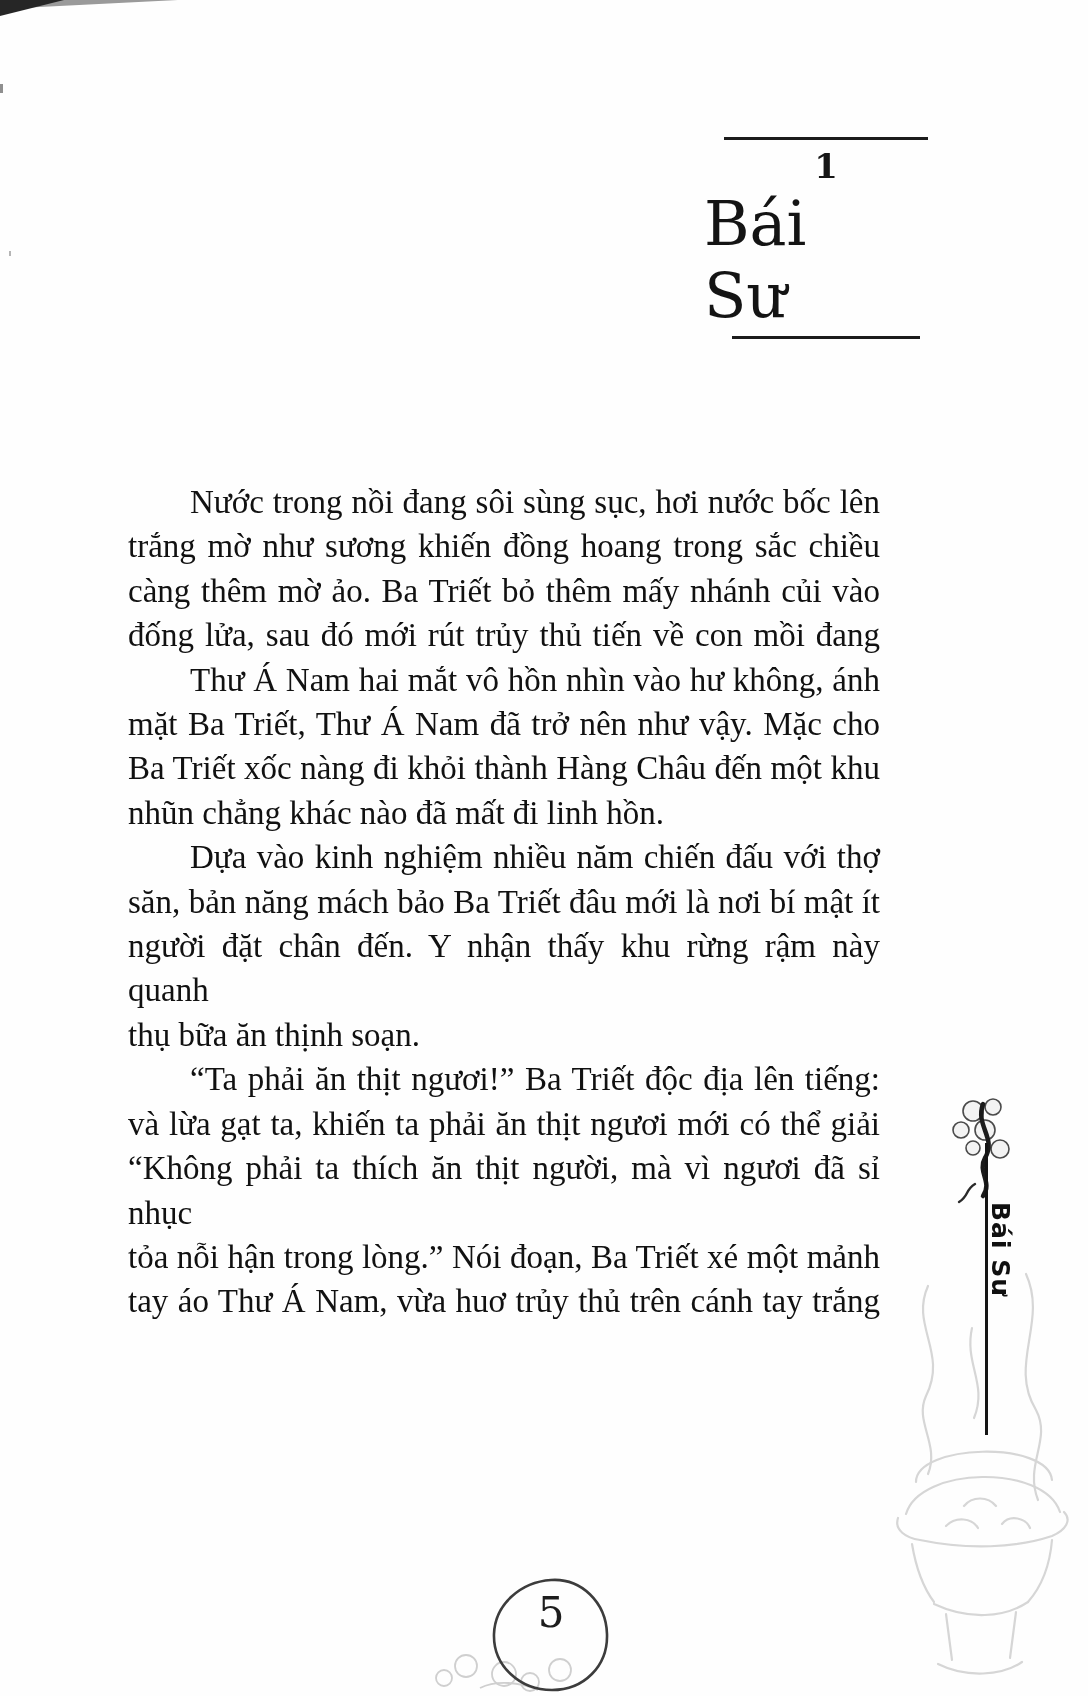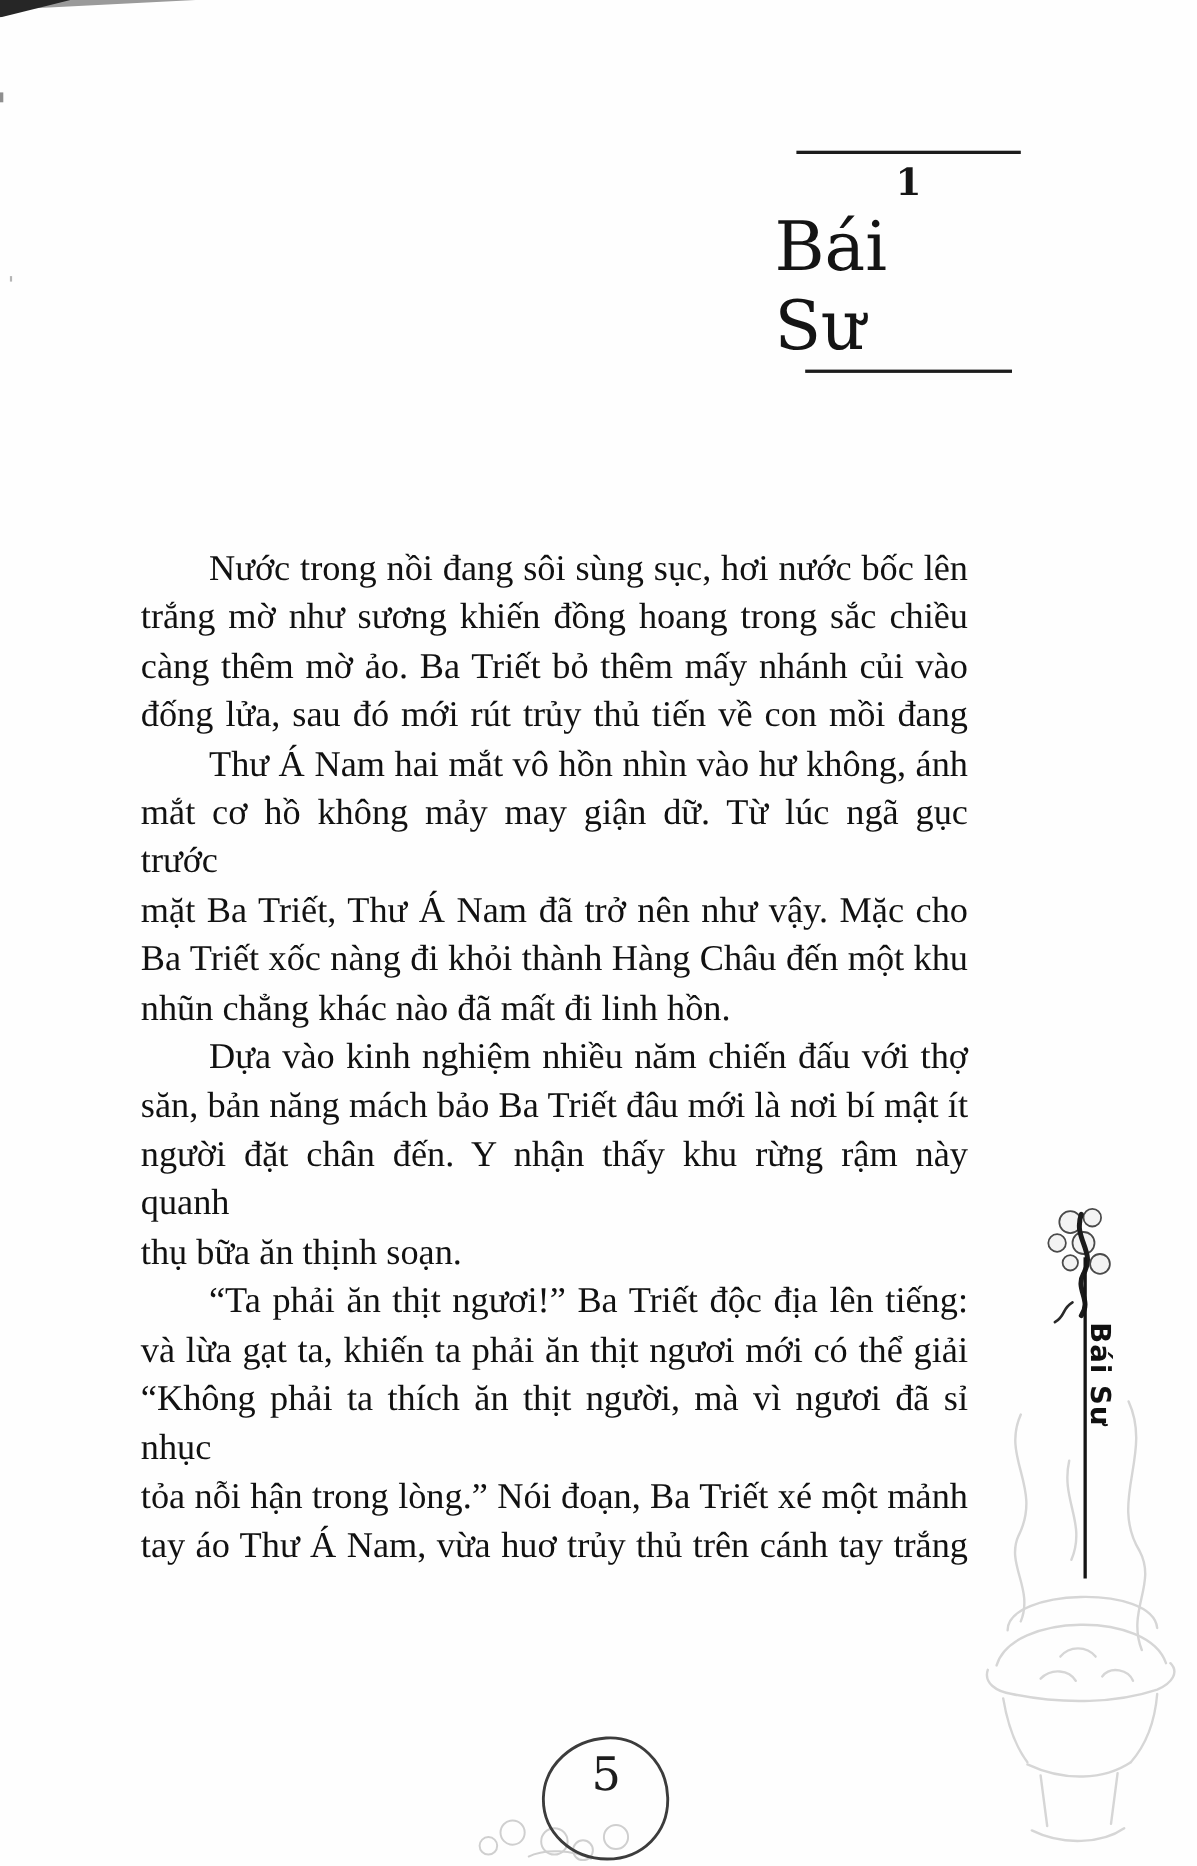--- a/index.html
+++ b/index.html
@@ -27,21 +27,21 @@
     position:absolute;left:724px;top:146px;width:204px;
     font-family:"DejaVu Serif", serif;font-weight:bold;font-size:34px;text-align:center;
   }
   .chapter-title{
     position:absolute;left:704px;top:188px;width:244px;
     font-family:"DejaVu Serif", serif;font-size:62px;line-height:72px;color:#141414;
   }
 
   
   .body-text{
-    position:absolute;left:128px;top:495px;width:752px;
+    position:absolute;left:128px;top:480px;width:752px;
     font-size:33px;line-height:44.4px;color:#111;
   }
   .body-text .line{text-align:justify;text-align-last:justify;white-space:normal;}
   .body-text .line.indent{text-indent:62px;}
   .body-text .line.last{text-align-last:left;}
 
   
   .sidebar-rule{position:absolute;left:985px;top:1143px;width:3px;height:292px;background:#151515;}
   .sidebar-ornament{position:absolute;left:943px;top:1096px;}
   .sidebar-label{
@@ -78,21 +78,20 @@
     <div>Sư</div>
   </div>
   <div class="rule rule-bottom"></div>
 
   <div class="body-text" id="body-text">
       <div class="line indent">Nước trong nồi đang sôi sùng sục, hơi nước bốc lên</div>
       <div class="line">trắng mờ như sương khiến đồng hoang trong sắc chiều</div>
       <div class="line">càng thêm mờ ảo. Ba Triết bỏ thêm mấy nhánh củi vào</div>
       <div class="line">đống lửa, sau đó mới rút trủy thủ tiến về con mồi đang</div>
       <div class="line indent">Thư Á Nam hai mắt vô hồn nhìn vào hư không, ánh</div>
-      <div class="line">mắt cơ hồ không mảy may giận dữ. Từ lúc ngã gục trước</div>
       <div class="line">mặt Ba Triết, Thư Á Nam đã trở nên như vậy. Mặc cho</div>
       <div class="line">Ba Triết xốc nàng đi khỏi thành Hàng Châu đến một khu</div>
       <div class="line last">nhũn chẳng khác nào đã mất đi linh hồn.</div>
       <div class="line indent">Dựa vào kinh nghiệm nhiều năm chiến đấu với thợ</div>
       <div class="line">săn, bản năng mách bảo Ba Triết đâu mới là nơi bí mật ít</div>
       <div class="line">người đặt chân đến. Y nhận thấy khu rừng rậm này quanh</div>
       <div class="line last">thụ bữa ăn thịnh soạn.</div>
       <div class="line indent">“Ta phải ăn thịt ngươi!” Ba Triết độc địa lên tiếng:</div>
       <div class="line">và lừa gạt ta, khiến ta phải ăn thịt ngươi mới có thể giải</div>
       <div class="line">“Không phải ta thích ăn thịt người, mà vì ngươi đã sỉ nhục</div>

